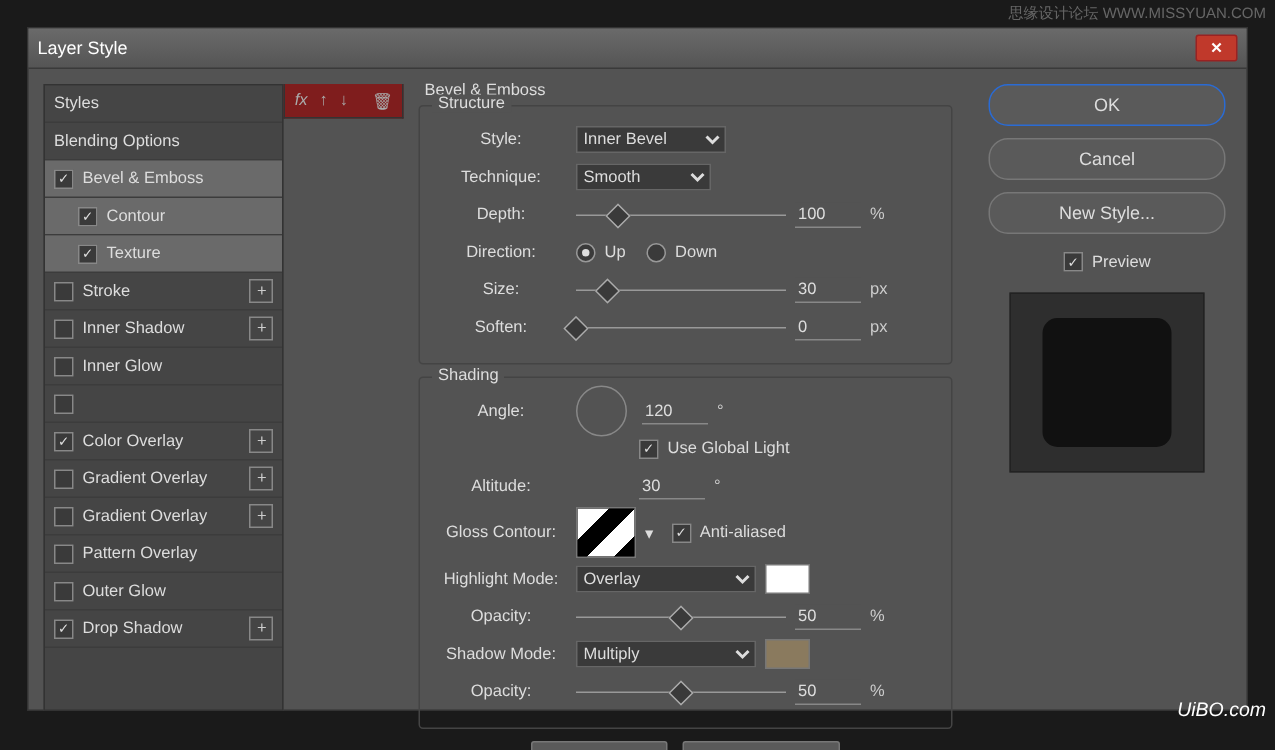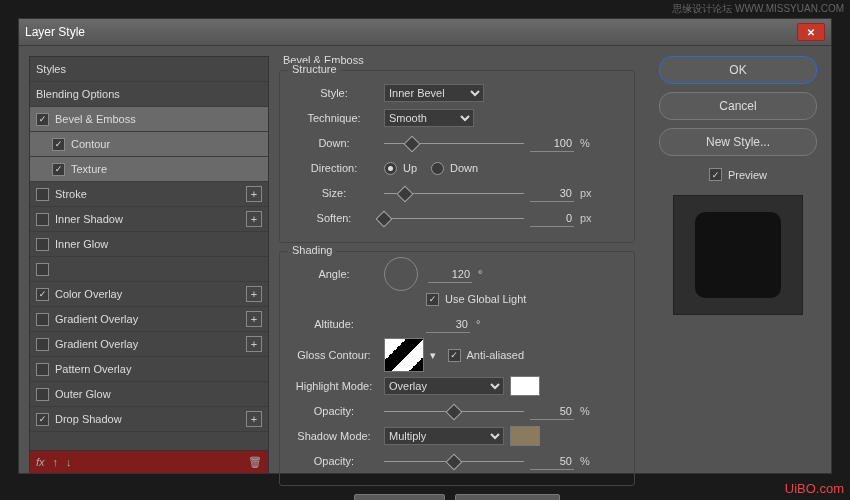--- a/index.html
+++ b/index.html
@@ -2,56 +2,56 @@
 <html><head>
 <meta charset="utf-8">
 <style>
   body{margin:0;background:#1a1a1a;font-family:Tahoma,Arial,sans-serif;font-size:11px;color:#ddd;width:850px;height:500px;overflow:hidden;position:relative}
   .dialog{position:absolute;left:18px;top:18px;width:812px;height:454px;background:#535353;border:1px solid #333}
   .titlebar{height:26px;background:linear-gradient(#6a6a6a,#555);display:flex;align-items:center;padding:0 6px;border-bottom:1px solid #3a3a3a}
   .titlebar .title{color:#fff;font-size:12px}
   .titlebar .spacer{flex:1}
   .close-btn{width:26px;height:16px;background:#c0392b;border:1px solid #922;border-radius:2px;display:flex;align-items:center;justify-content:center;color:#fff;font-size:10px;font-weight:bold}
   .body{display:flex;height:calc(100% - 26px)}
-  .left{width:240px;padding:10px 0 0 10px;display:flex;flex-direction:column}
+  .left{width:240px;padding:10px 0 0 10px;display:flex;flex-direction:row}
   .style-list{background:#454545;border:1px solid #333;flex:1;overflow:hidden;display:flex;flex-direction:column}
   .row{display:flex;align-items:center;height:24px;border-bottom:1px solid #3c3c3c;padding:0 6px;gap:6px}
   .row.head{background:#454545}
   .row.sel{background:#6a6a6a}
   .row .lbl{flex:1}
   .row .cb{width:11px;height:11px;border:1px solid #888;background:#3a3a3a;display:flex;align-items:center;justify-content:center;font-size:9px;color:#ddd}
   .row .cb.on::after{content:"✓"}
   .row.indent{padding-left:22px}
   .row .add{width:14px;height:14px;border:1px solid #888;display:flex;align-items:center;justify-content:center;font-size:11px;color:#ccc}
   .fx-bar{height:22px;background:#7f1d1d;border:1px solid #333;border-top:none;display:flex;align-items:center;gap:8px;padding:0 6px;color:#aaa}
   .mid{flex:1;padding:8px 10px}
   .group{border:1px solid #444;border-radius:3px;padding:8px 10px 10px;margin-bottom:8px;position:relative}
   .group-title{position:absolute;top:-8px;left:8px;background:#535353;padding:0 4px;font-size:11px;color:#ddd}
   .frow{display:flex;align-items:center;height:22px;margin:3px 0;gap:6px}
   .frow .flab{width:88px;text-align:center;color:#ddd}
   select{background:#3a3a3a;color:#ddd;border:1px solid #666;height:18px;font-size:11px}
   .slider{position:relative;width:140px;height:14px}
   .track{position:absolute;top:7px;left:0;right:0;height:1px;background:#999}
   .thumb{position:absolute;top:2px;width:10px;height:10px;background:#3a3a3a;border:1px solid #aaa;transform:translateX(-50%) rotate(45deg)}
-  input.num{width:40px;background:#535353;color:#ddd;border:none;border-bottom:1px solid #888;height:14px;font-size:11px;text-align:right}
+  input.num{width:40px;background:#535353;color:#ddd;border:none;border-bottom:1px solid #888;height:14px;font-size:11px;text-align:left}
   .unit{width:18px;color:#ccc}
   .radio{width:11px;height:11px;border:1px solid #999;border-radius:50%;background:#3a3a3a;display:flex;align-items:center;justify-content:center}
   .radio.on::after{content:"";width:5px;height:5px;background:#ddd;border-radius:50%}
   .angle-dial{width:32px;height:32px;border:1px solid #888;border-radius:50%;position:relative;margin-right:4px}
   .contour{width:38px;height:32px;background:#111;border:1px solid #777;position:relative;overflow:hidden}
   .contour::before{content:"";position:absolute;inset:0;background:linear-gradient(135deg,#fff 0 30%,#000 30% 55%,#fff 55% 80%,#000 80%)}
   .swatch{width:28px;height:18px;border:1px solid #777}
   .btn{background:#5a5a5a;border:1px solid #777;color:#ddd;height:22px;padding:0 12px;border-radius:2px;font-size:11px}
   .right{width:158px;padding:10px 14px;display:flex;flex-direction:column;gap:8px;align-items:stretch}
   .rbtn{background:#5a5a5a;border:1px solid #777;color:#ddd;height:26px;border-radius:13px;font-size:12px;display:flex;align-items:center;justify-content:center}
   .rbtn.primary{border:1px solid #2a6bd4}
   .preview-chk{display:flex;align-items:center;justify-content:center;gap:6px;margin-top:4px}
   .preview-box{margin-top:6px;width:128px;height:118px;background:#2e2e2e;border:1px solid #222;align-self:center;display:flex;align-items:center;justify-content:center}
   .preview-inner{width:86px;height:86px;background:#111;border-radius:10px}
-  .wm{position:absolute;right:6px;bottom:4px;color:#ef4444;font-size:13px;}
+  .wm{position:absolute;right:6px;bottom:20px;color:#ffffff;font-size:13px;font-style:italic}
   .wm2{position:absolute;right:6px;top:2px;color:#666;font-size:10px}
 </style>
 </head>
 <body>
 
 <div class="wm2">思缘设计论坛 WWW.MISSYUAN.COM</div>
 
 <div class="dialog">
   <div class="titlebar">
     <span class="title">Layer Style</span>
@@ -145,21 +145,21 @@
         <span class="group-title">Structure</span>
         <div class="frow">
             <span class="flab">Style:</span>
           <select style="width:100px"><option>Inner Bevel</option></select>
           </div>
         <div class="frow">
             <span class="flab">Technique:</span>
           <select style="width:90px"><option>Smooth</option></select>
           </div>
         <div class="frow">
-            <span class="flab">Down:</span>
+            <span class="flab">Depth:</span>
           <div class="slider">
               <div class="track"></div>
               <div class="thumb" style="left:20%"></div>
             </div>
           <input class="num" value="100" style="">
             <span class="unit">%</span>
           </div>
         <div class="frow">
             <span class="flab">Direction:</span>
           <span class="radio on"></span>

